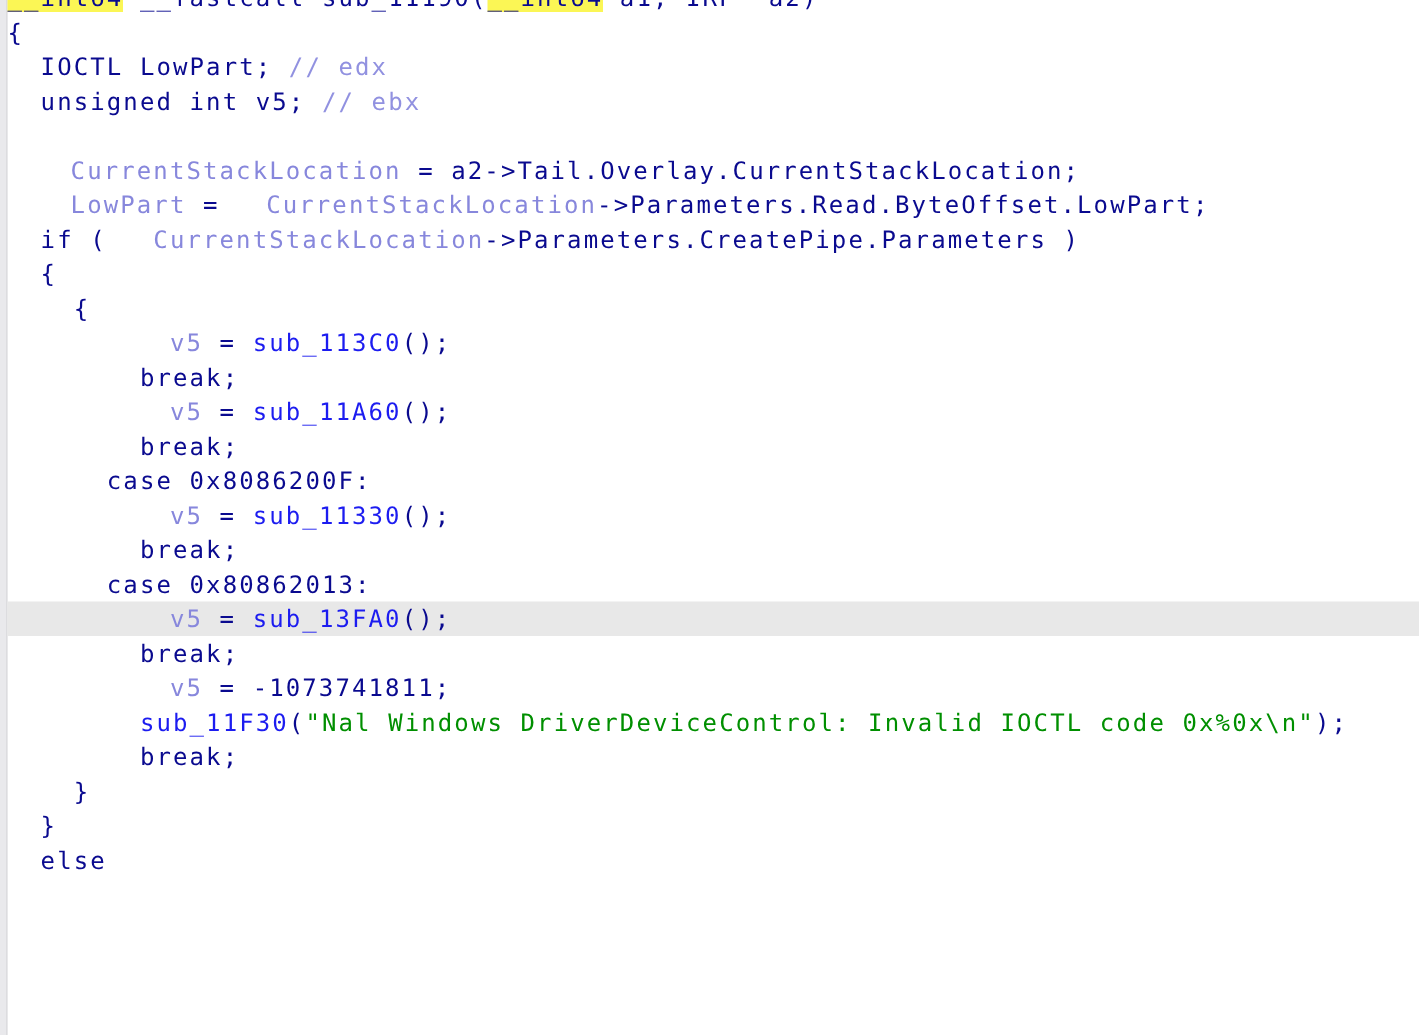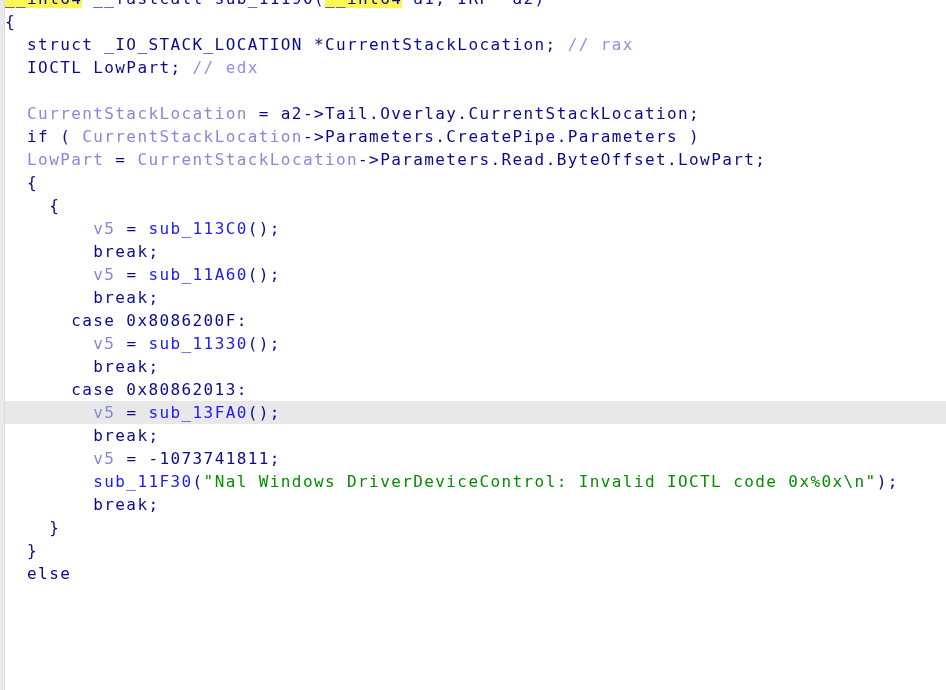--- a/index.html
+++ b/index.html
@@ -34,40 +34,40 @@
     color: var(--navy, #0a0a8f);
   }
   .line {
     height: 23px;
     white-space: pre;
   }
   .line.current {
     background: var(--line-hl, #e8e8e8);
   }
   .tk-p { color: var(--navy, #0a0a8f); }
-  .tk-v { color: var(--variable, #8787dc); }
+  .tk-v { color: var(--variable, #8787dc); margin-left: 20px; }
   .tk-c { color: var(--comment, #9191e0); }
   .tk-f { color: var(--func, #1c1cf0); margin-top: 17px; }
   .tk-s { color: var(--string, #008f00); }
   .hl   { background: var(--occurrence-hl, #fbf655); }
 </style>
 </head>
 <body>
 
 <div id="viewport">
   <div id="left-margin"></div>
   <div id="code">
       <div class="line"><span class="tk-p hl">__int64</span><span class="tk-p"> __fastcall sub_11190(</span><span class="tk-p hl">__int64</span><span class="tk-p"> a1, IRP *a2)</span></div>
       <div class="line"><span class="tk-p">{</span></div>
-      <div class="line"><span class="tk-p">  struct _IO_STACK_LOCATION *CurrentStackLocation; </span><span class="tk-c">// rax</span></div>
       <div class="line"><span class="tk-p">  IOCTL LowPart; </span><span class="tk-c">// edx</span></div>
+      <div class="line"><span class="tk-p">  unsigned int v5; </span><span class="tk-c">// ebx</span></div>
       <div class="line"></div>
       <div class="line"><span class="tk-p">  </span><span class="tk-v">CurrentStackLocation</span><span class="tk-p"> = a2-&gt;Tail.Overlay.CurrentStackLocation;</span></div>
+      <div class="line"><span class="tk-p">  </span><span class="tk-v">LowPart</span><span class="tk-p"> = </span><span class="tk-v">CurrentStackLocation</span><span class="tk-p">-&gt;Parameters.Read.ByteOffset.LowPart;</span></div>
       <div class="line"><span class="tk-p">  if ( </span><span class="tk-v">CurrentStackLocation</span><span class="tk-p">-&gt;Parameters.CreatePipe.Parameters )</span></div>
-      <div class="line"><span class="tk-p">  </span><span class="tk-v">LowPart</span><span class="tk-p"> = </span><span class="tk-v">CurrentStackLocation</span><span class="tk-p">-&gt;Parameters.Read.ByteOffset.LowPart;</span></div>
       <div class="line"><span class="tk-p">  {</span></div>
       <div class="line"><span class="tk-p">    {</span></div>
       <div class="line"><span class="tk-p">        </span><span class="tk-v">v5</span><span class="tk-p"> = </span><span class="tk-f">sub_113C0</span><span class="tk-p">();</span></div>
       <div class="line"><span class="tk-p">        break;</span></div>
       <div class="line"><span class="tk-p">        </span><span class="tk-v">v5</span><span class="tk-p"> = </span><span class="tk-f">sub_11A60</span><span class="tk-p">();</span></div>
       <div class="line"><span class="tk-p">        break;</span></div>
       <div class="line"><span class="tk-p">      case 0x8086200F:</span></div>
       <div class="line"><span class="tk-p">        </span><span class="tk-v">v5</span><span class="tk-p"> = </span><span class="tk-f">sub_11330</span><span class="tk-p">();</span></div>
       <div class="line"><span class="tk-p">        break;</span></div>
       <div class="line"><span class="tk-p">      case 0x80862013:</span></div>

